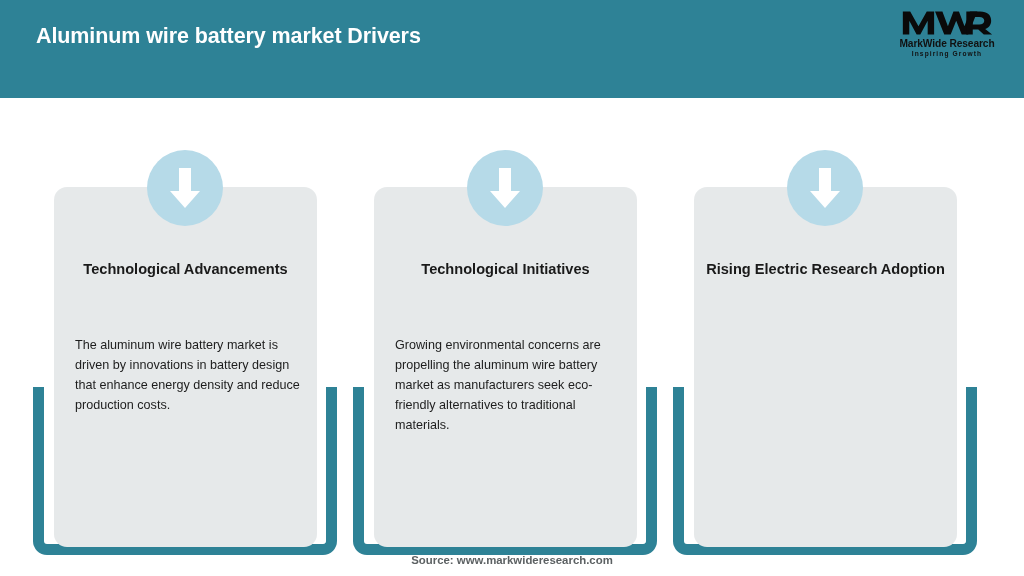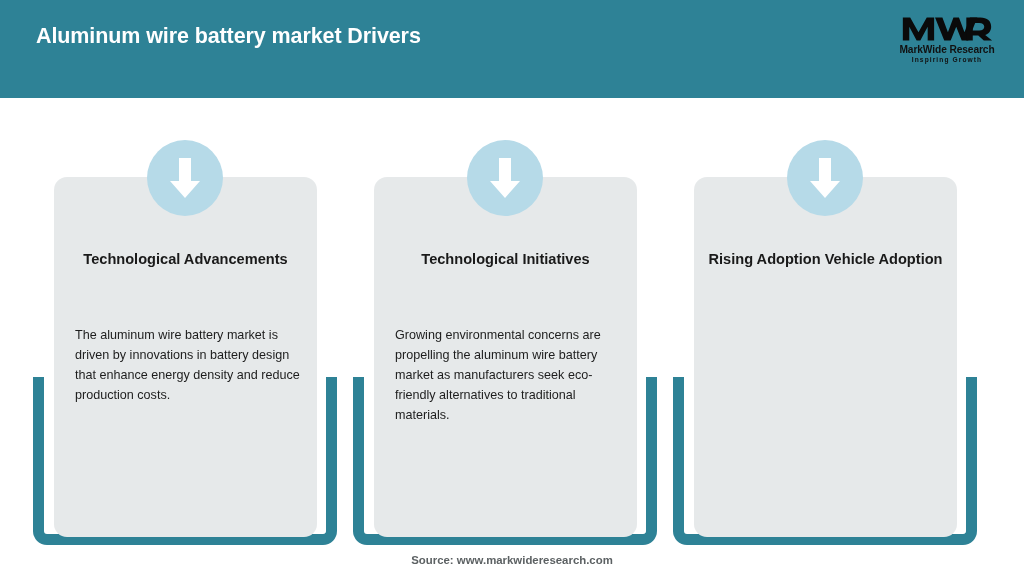--- a/index.html
+++ b/index.html
@@ -44,21 +44,21 @@
   
   .logo {
     position: absolute;
     right: 18px;
     top: 9px;
     width: 118px;
     height: 54px;
     display: flex;
     flex-direction: column;
     align-items: center;
-    justify-content: flex-end;
+    justify-content: flex-start;
   }
   .logo-mark { width: 92px; height: 28px; display: block; }
   .logo-name {
     font-size: 10.2px;
     font-weight: bold;
     color: #111111;
     letter-spacing: -0.1px;
     margin-top: 1px;
     white-space: nowrap;
   }
@@ -75,21 +75,21 @@
   .cards {
     position: absolute;
     left: 0;
     top: 98px;
     width: 1024px;
     height: 440px;
   }
 
   .card-slot {
     position: absolute;
-    top: 0;
+    top: 10px;
     width: 304px;
     height: 450px;
   }
   .card-slot.s1 { left: 33px; }
   .card-slot.s2 { left: 353px; }
   .card-slot.s3 { left: 673px; }
 
   
   .frame {
     position: absolute;
@@ -228,20 +228,20 @@
     </div>
 
     <div class="card-slot s3">
       <div class="frame"></div>
       <div class="panel"></div>
       <div class="icon-circle">
         <svg viewBox="0 0 36 46" aria-hidden="true">
           <path d="M12 3 L24 3 L24 26 L33 26 L18 43 L3 26 L12 26 Z" fill="#FFFFFF"></path>
         </svg>
       </div>
-      <div class="card-heading">Rising Adoption Vehicle Adoption</div>
+      <div class="card-heading">Rising Electric Research Adoption</div>
     </div>
 
   </div>
 
   <div class="footer-source">Source: www.markwideresearch.com</div>
 
 </div>
 
 </body></html>

